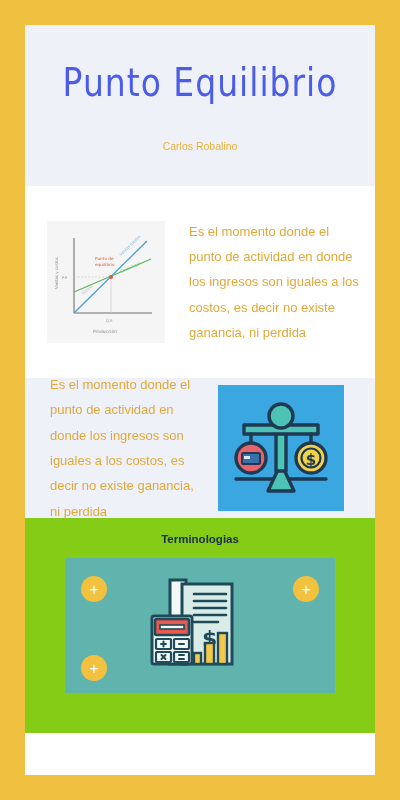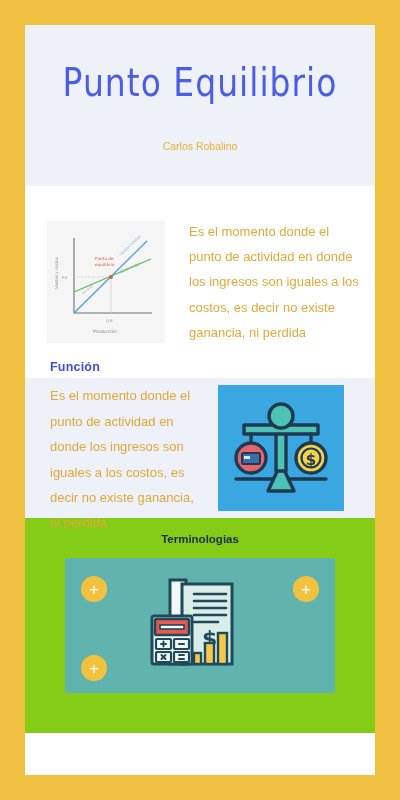--- a/index.html
+++ b/index.html
@@ -179,21 +179,20 @@
       </svg>
     </div>
 
     <div class="txt-block">
       <div class="body-gold">Es el momento donde el punto de actividad en donde los ingresos son iguales a los costos, es decir no existe ganancia, ni perdida</div>
     </div>
   </div>
 
   <div class="sec-funcion">
     <div class="txt-block">
-      <div class="h-blue">Función</div>
       <div class="body-gold">Es el momento donde el punto de actividad en donde los ingresos son iguales a los costos, es decir no existe ganancia, ni perdida</div>
     </div>
 
     <div class="scale-box">
       <svg width="126" height="126" viewBox="0 0 126 126">
         <rect x="0" y="0" width="126" height="126" fill="#3aa7e0"></rect>
         <g stroke="#1e3a52" stroke-width="3.4" fill="none" stroke-linecap="round" stroke-linejoin="round">
 
           <line x1="18" y1="94" x2="108" y2="94"></line>
 

